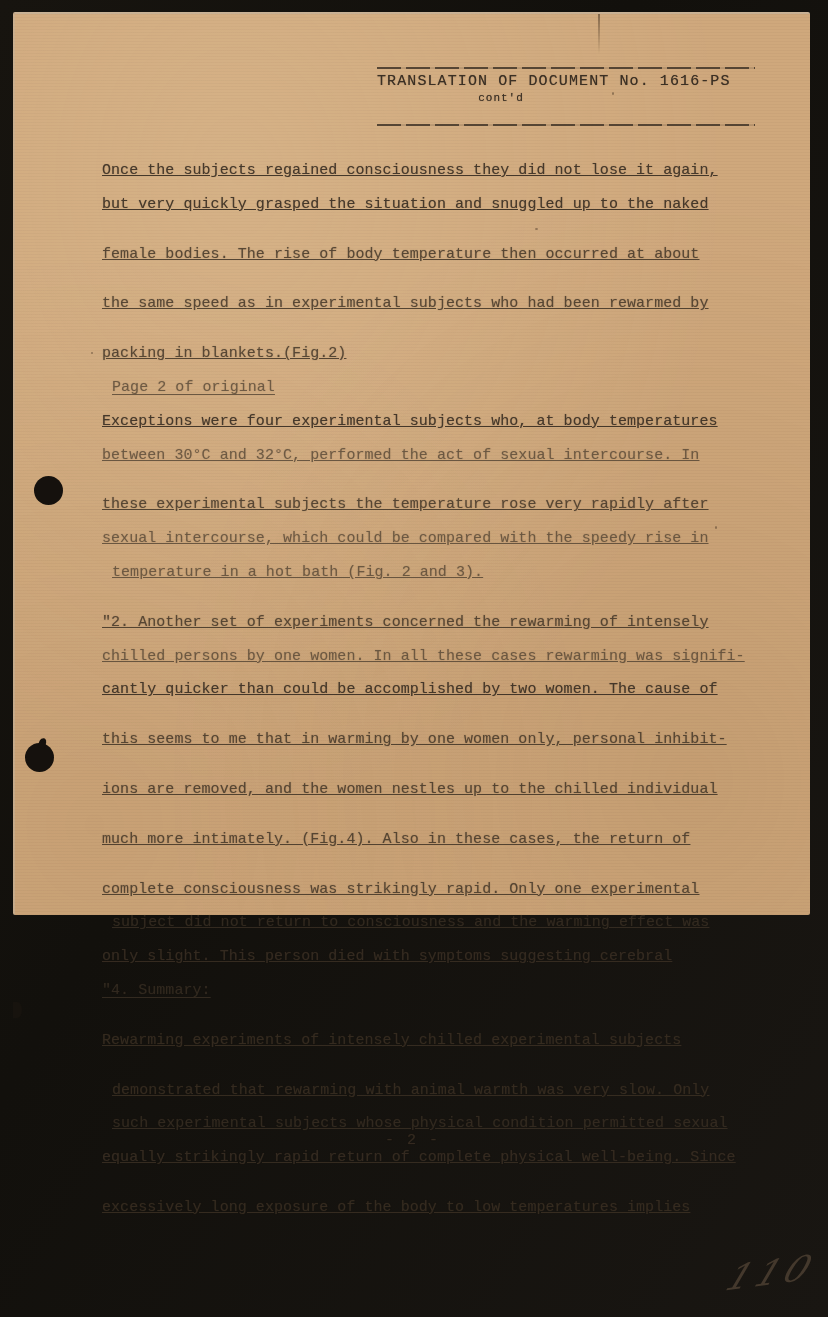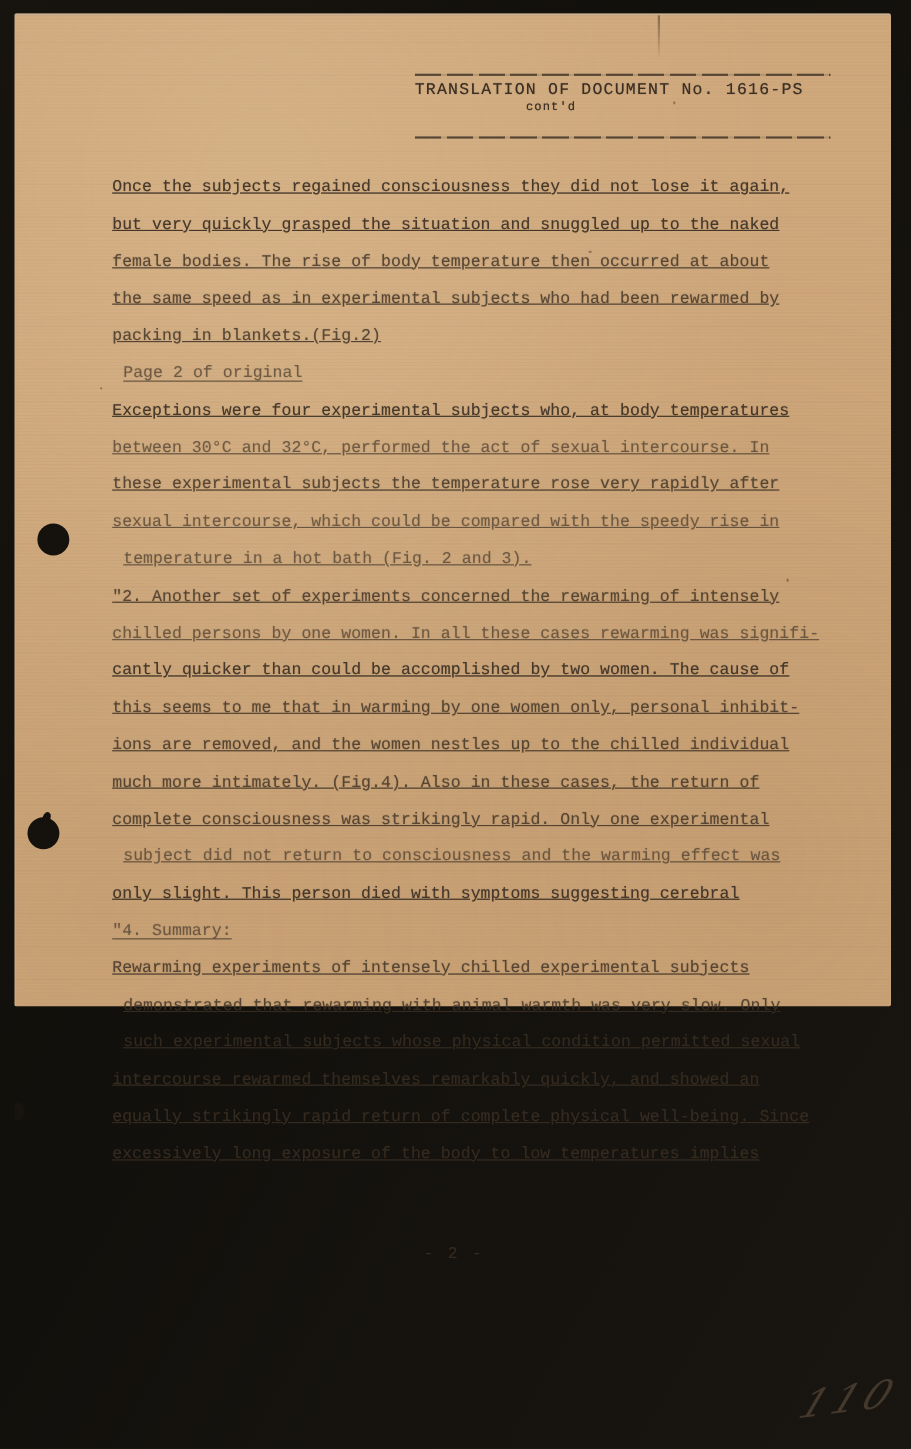--- a/index.html
+++ b/index.html
@@ -35,21 +35,21 @@
   #h-title{font-size:15px;letter-spacing:1.1px;padding-top:4px;white-space:nowrap;
     color:rgba(52,42,32,.88);text-shadow:0 0 .7px rgba(52,42,32,.7);}
   #h-contd{font-size:11px;letter-spacing:1px;text-align:center;padding-right:130px;
     color:rgba(52,42,32,.88);text-shadow:0 0 .7px rgba(52,42,32,.7);padding-top:2px;padding-bottom:20px;}
 
   
   #text-block{position:absolute;left:87px;top:140px;width:660px;}
   .line{font-size:15px;line-height:33.8px;height:33.8px;white-space:pre;
     color:rgba(56,45,34,.82);text-shadow:0 0 .8px rgba(56,45,34,.55);letter-spacing:.05px;text-decoration:underline;}
   .line.f1{color:rgba(66,53,40,.52);text-shadow:0 0 1px rgba(66,53,40,.4);}
-  .line.f2{color:rgba(60,48,36,.68);text-shadow:0 0 1px rgba(60,48,36,.5);}
+  .line.f2{color:rgba(60,48,36,.68);text-shadow:0 0 1px rgba(60,48,36,.5);margin-top:16px;}
   .line.heading{text-decoration:underline;text-underline-offset:3px;}
   .line.ind{padding-left:10px;}
 
   #footer{position:absolute;left:0;right:0;top:1118px;text-align:center;padding-right:0;
     font-size:15px;letter-spacing:2px;color:rgba(56,45,34,.8);text-shadow:0 0 .8px rgba(56,45,34,.5);}
   #handwriting{position:absolute;left:716px;top:1238px;font-family:"DejaVu Serif",serif;
     font-style:italic;font-size:36px;color:rgba(112,92,72,.5);
     transform:skewX(-28deg) rotate(-8deg);letter-spacing:4px;}
 </style>
 </head>
@@ -92,21 +92,20 @@
       <div class="line f2">this seems to me that in warming by one women only, personal inhibit-</div>
       <div class="line f2">ions are removed, and the women nestles up to the chilled individual</div>
       <div class="line f2">much more intimately. (Fig.4). Also in these cases, the return of</div>
       <div class="line f2">complete consciousness was strikingly rapid. Only one experimental</div>
       <div class="line f1 ind">subject did not return to consciousness and the warming effect was</div>
       <div class="line">only slight. This person died with symptoms suggesting cerebral</div>
       <div class="line f1 heading">"4. Summary:</div>
       <div class="line f2">Rewarming experiments of intensely chilled experimental subjects</div>
       <div class="line f2 ind">demonstrated that rewarming with animal warmth was very slow. Only</div>
       <div class="line f1 ind">such experimental subjects whose physical condition permitted sexual</div>
-      <div class="line f2">intercourse rewarmed themselves remarkably quickly, and showed an</div>
       <div class="line">equally strikingly rapid return of complete physical well-being. Since</div>
       <div class="line f2">excessively long exposure of the body to low temperatures implies</div>
     </div>
 
     <div id="footer">- 2 -</div>
     <div id="handwriting">110</div>
 
   </div>
 </div>
 

